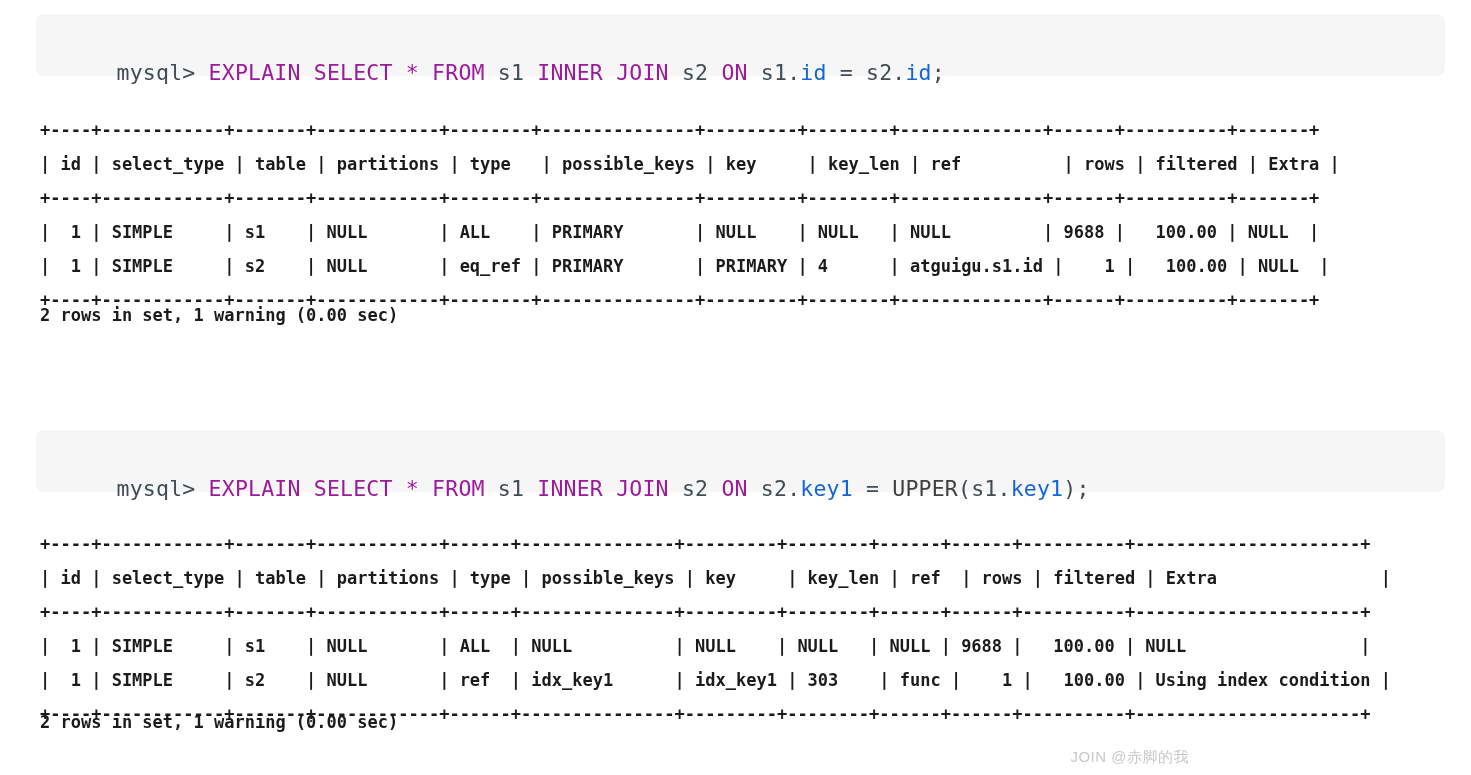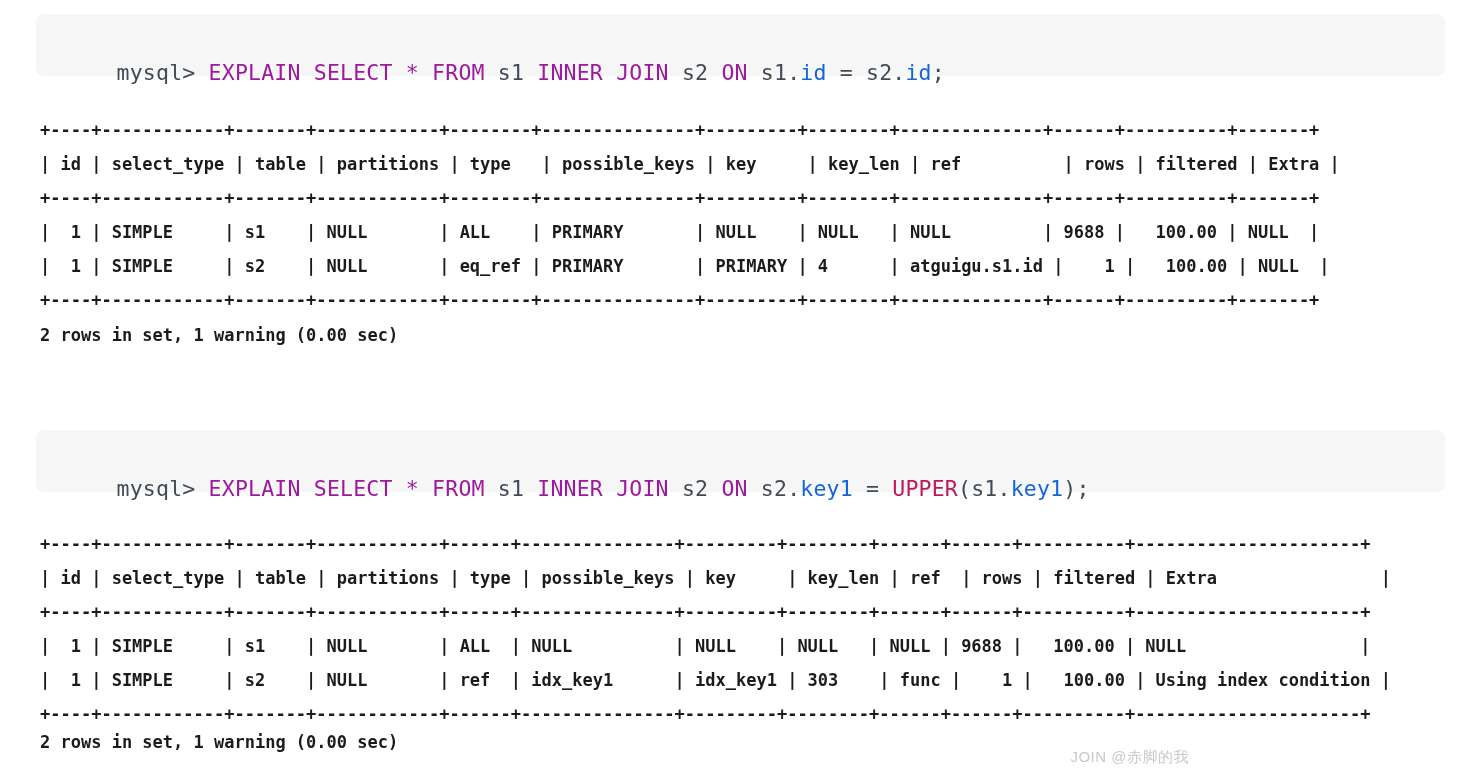--- a/index.html
+++ b/index.html
@@ -37,21 +37,21 @@
     letter-spacing: 0.2px;
   }
   #codeblock-1 { top: 14px;  height: 62px; }
   #codeblock-2 { top: 430px; height: 62px; }
 
   .tok-prompt  { color: #3f4b56; }
   .tok-kw      { color: #9b1b9b; }
   .tok-ident   { color: #3f4b56; }
   .tok-prop    { color: #1565d8; }
   .tok-punct   { color: #3f4b56; }
-  .tok-fn      { color: #be185d; }
+  .tok-fn      { color: #404040; }
 
   
   .result {
     position: absolute;
     left: 40px;
     white-space: pre;
     font-family: "DejaVu Sans Mono", "Liberation Mono", monospace;
     font-size: 17px;
     line-height: 34px;
     color: #1b1b1b;
@@ -63,21 +63,20 @@
 
   .status {
     position: absolute;
     left: 40px;
     white-space: pre;
     font-family: "DejaVu Sans Mono", "Liberation Mono", monospace;
     font-size: 17px;
     line-height: 24px;
     color: #1b1b1b;
     font-weight: bold;
-    margin-top: 20px;
   }
   #status-1 { top: 303px; }
   #status-2 { top: 710px; }
 
   
   .watermark {
     position: absolute;
     right: 18px;
     bottom: 8px;
     font-family: "Liberation Sans", sans-serif;

